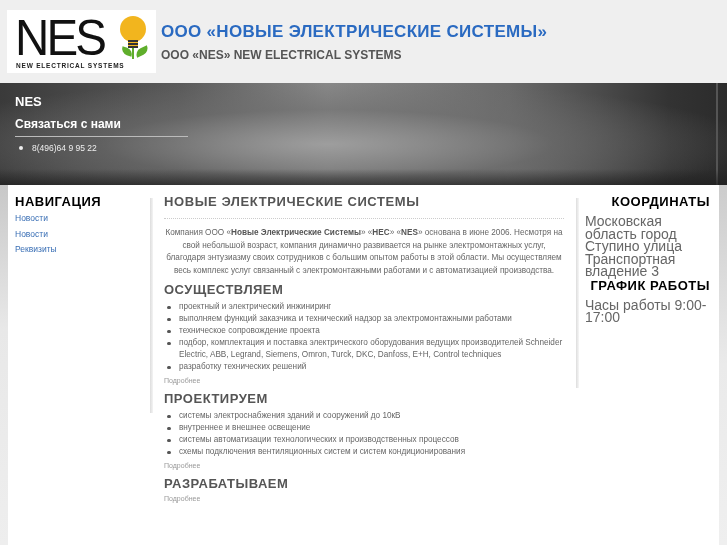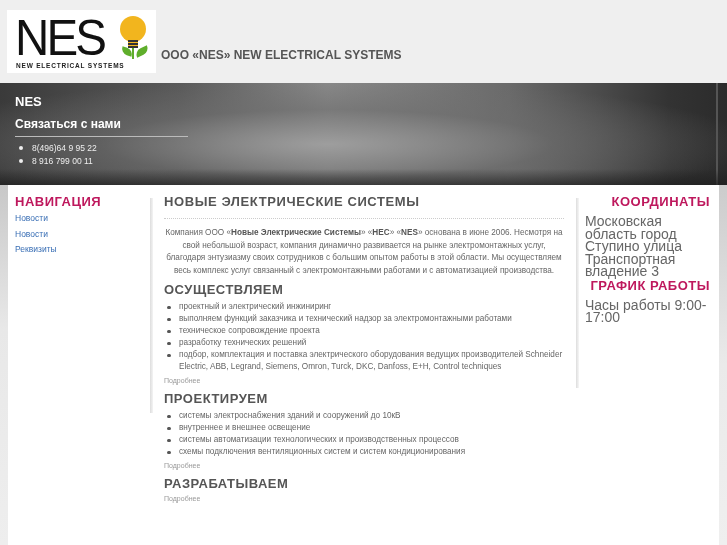--- a/index.html
+++ b/index.html
@@ -77,21 +77,21 @@
   
   .page {
     position: absolute; left: 8px; top: 185px; width: 711px; height: 360px; background: #fff;
   }
   .outer-left { position: absolute; left: 0; top: 185px; width: 8px; height: 360px;
     background: linear-gradient(#c8c8c8, #e8e8e8 40%, #eee); }
   .outer-right { position: absolute; left: 719px; top: 185px; width: 8px; height: 360px;
     background: linear-gradient(#ccc, #eaeaea 50%, #efefef); }
   
   .nav { position: absolute; left: 15px; top: 194px; width: 130px; }
-  .col-head { font-size: 13px; font-weight: bold; color: #be185d; letter-spacing: 0.5px; }
+  .col-head { font-size: 13px; font-weight: bold; color: #000000; letter-spacing: 0.5px; }
   .nav a { display: block; font-size: 8.5px; color: #3a6fb5; text-decoration: none; margin-top: 4px; line-height: 11.5px; }
   .nav .col-head { margin-bottom: 3px; }
   .divider-left { position: absolute; left: 150px; top: 198px; width: 3px; height: 215px;
     background: linear-gradient(90deg, #ddd, #f4f4f4); }
   .divider-right { position: absolute; left: 576px; top: 198px; width: 3px; height: 190px;
     background: linear-gradient(90deg, #ddd, #f6f6f6); }
   
   .main { position: absolute; left: 164px; top: 194px; width: 400px; }
   .main h1 { font-size: 13px; font-weight: bold; color: #555; letter-spacing: 0.6px; }
   .main .h1-rule { border-top: 1px dotted #ccc; margin-top: 9px; width: 400px; }
@@ -114,31 +114,31 @@
 <div class="header">
   <div class="logo">
     <span class="nes">NES</span>
     <span class="bulb"></span>
     <span class="bulb-base"></span>
     <span class="stem"></span>
     <span class="leaf1"></span>
     <span class="leaf2"></span>
     <span class="sub">NEW ELECTRICAL SYSTEMS</span>
   </div>
+  <div class="site-title">ООО «НОВЫЕ ЭЛЕКТРИЧЕСКИЕ СИСТЕМЫ»</div>
   <div class="site-subtitle">ООО «NES» NEW ELECTRICAL SYSTEMS</div>
 </div>
 
 <div class="banner">
   <div class="contact">
     <div class="nes-label">NES</div>
     <div class="contact-title">Связаться с нами</div>
     <div class="rule"></div>
     <ul>
       <li>8(496)64 9 95 22</li>
-      <li>8 916 799 00 11</li>
     </ul>
   </div>
   <div class="right-edge"></div>
 </div>
 
 <div class="outer-left"></div>
 <div class="outer-right"></div>
 <div class="page"></div>
 
 <div class="nav">
@@ -154,22 +154,22 @@
 <div class="main">
   <h1>НОВЫЕ ЭЛЕКТРИЧЕСКИЕ СИСТЕМЫ</h1>
   <div class="h1-rule"></div>
   <p class="intro"><span>Компания ООО «</span><b>Новые Электрические Системы</b><span>» «</span><b>НЕС</b><span>» «</span><b>NES</b><span>» основана в июне 2006. Несмотря на свой небольшой возраст, компания динамично развивается на рынке электромонтажных услуг, благодаря энтузиазму своих сотрудников с большим опытом работы в этой области. Мы осуществляем весь комплекс услуг связанный с электромонтажными работами и с автоматизацией производства.</span></p>
 
   <h2>ОСУЩЕСТВЛЯЕМ</h2>
   <ul>
     <li>проектный и электрический инжиниринг</li>
     <li>выполняем функций заказчика и технический надзор за электромонтажными работами</li>
     <li>техническое сопровождение проекта</li>
+    <li>подбор, комплектация и поставка электрического оборудования ведущих производителей Schneider Electric, ABB, Legrand, Siemens, Omron, Turck, DKC, Danfoss, E+H, Control techniques</li>
     <li>разработку технических решений</li>
-    <li>подбор, комплектация и поставка электрического оборудования ведущих производителей Schneider Electric, ABB, Legrand, Siemens, Omron, Turck, DKC, Danfoss, E+H, Control techniques</li>
   </ul>
   <a href="#" class="more">Подробнее</a>
 
   <h2>ПРОЕКТИРУЕМ</h2>
   <ul>
     <li>системы электроснабжения зданий и сооружений до 10кВ</li>
     <li>внутреннее и внешнее освещение</li>
     <li>системы автоматизации технологических и производственных процессов</li>
     <li>схемы подключения вентиляционных систем и систем кондиционирования</li>
   </ul>

